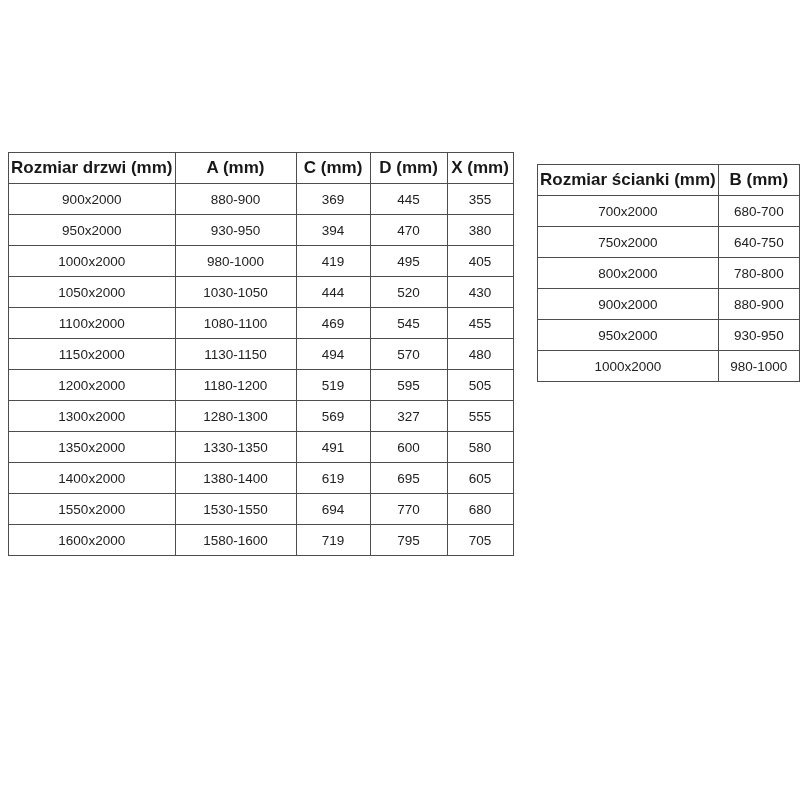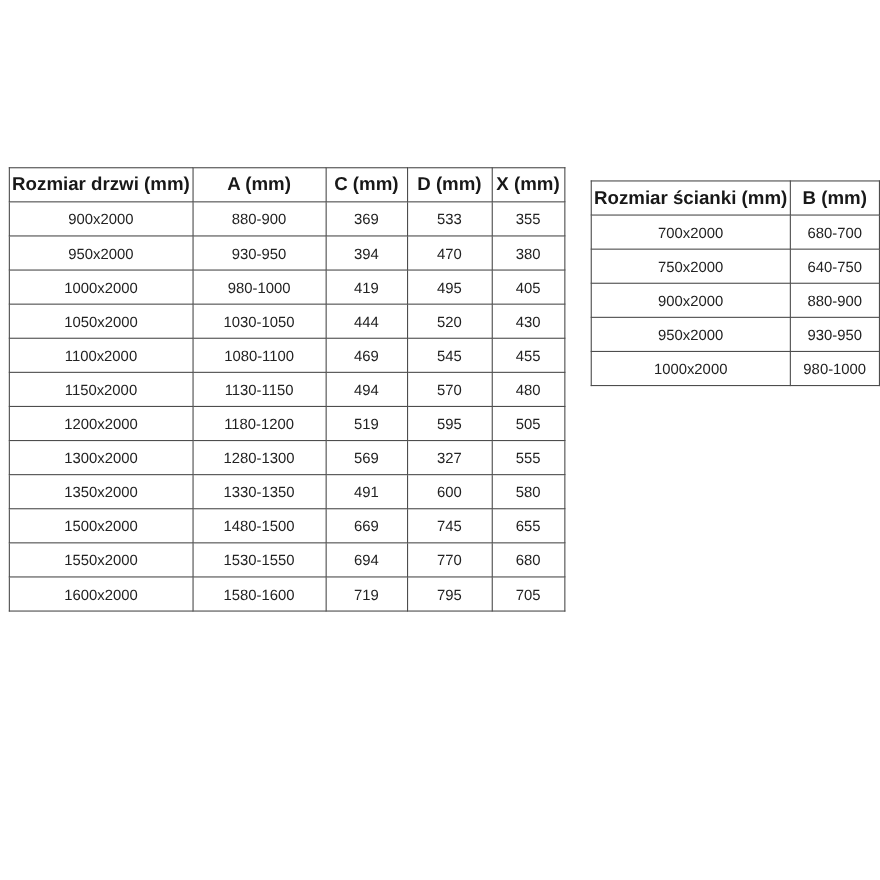--- a/index.html
+++ b/index.html
@@ -68,21 +68,21 @@
           <th>C (mm)</th>
           <th>D (mm)</th>
           <th>X (mm)</th>
         </tr>
       </thead>
       <tbody>
         <tr>
           <td>900x2000</td>
           <td>880-900</td>
           <td>369</td>
-          <td>533</td>
+          <td>445</td>
           <td>355</td>
         </tr>
         <tr>
           <td>950x2000</td>
           <td>930-950</td>
           <td>394</td>
           <td>470</td>
           <td>380</td>
         </tr>
         <tr>
@@ -128,25 +128,25 @@
           <td>555</td>
         </tr>
         <tr>
           <td>1350x2000</td>
           <td>1330-1350</td>
           <td>491</td>
           <td>600</td>
           <td>580</td>
         </tr>
         <tr>
-          <td>1500x2000</td>
-          <td>1480-1500</td>
-          <td>669</td>
-          <td>745</td>
-          <td>655</td>
+          <td>1400x2000</td>
+          <td>1380-1400</td>
+          <td>619</td>
+          <td>695</td>
+          <td>605</td>
         </tr>
         <tr>
           <td>1550x2000</td>
           <td>1530-1550</td>
           <td>694</td>
           <td>770</td>
           <td>680</td>
         </tr>
         <tr>
           <td>1600x2000</td>
@@ -172,20 +172,24 @@
       <tbody>
         <tr>
           <td>700x2000</td>
           <td>680-700</td>
         </tr>
         <tr>
           <td>750x2000</td>
           <td>640-750</td>
         </tr>
         <tr>
+          <td>800x2000</td>
+          <td>780-800</td>
+        </tr>
+        <tr>
           <td>900x2000</td>
           <td>880-900</td>
         </tr>
         <tr>
           <td>950x2000</td>
           <td>930-950</td>
         </tr>
         <tr>
           <td>1000x2000</td>
           <td>980-1000</td>

